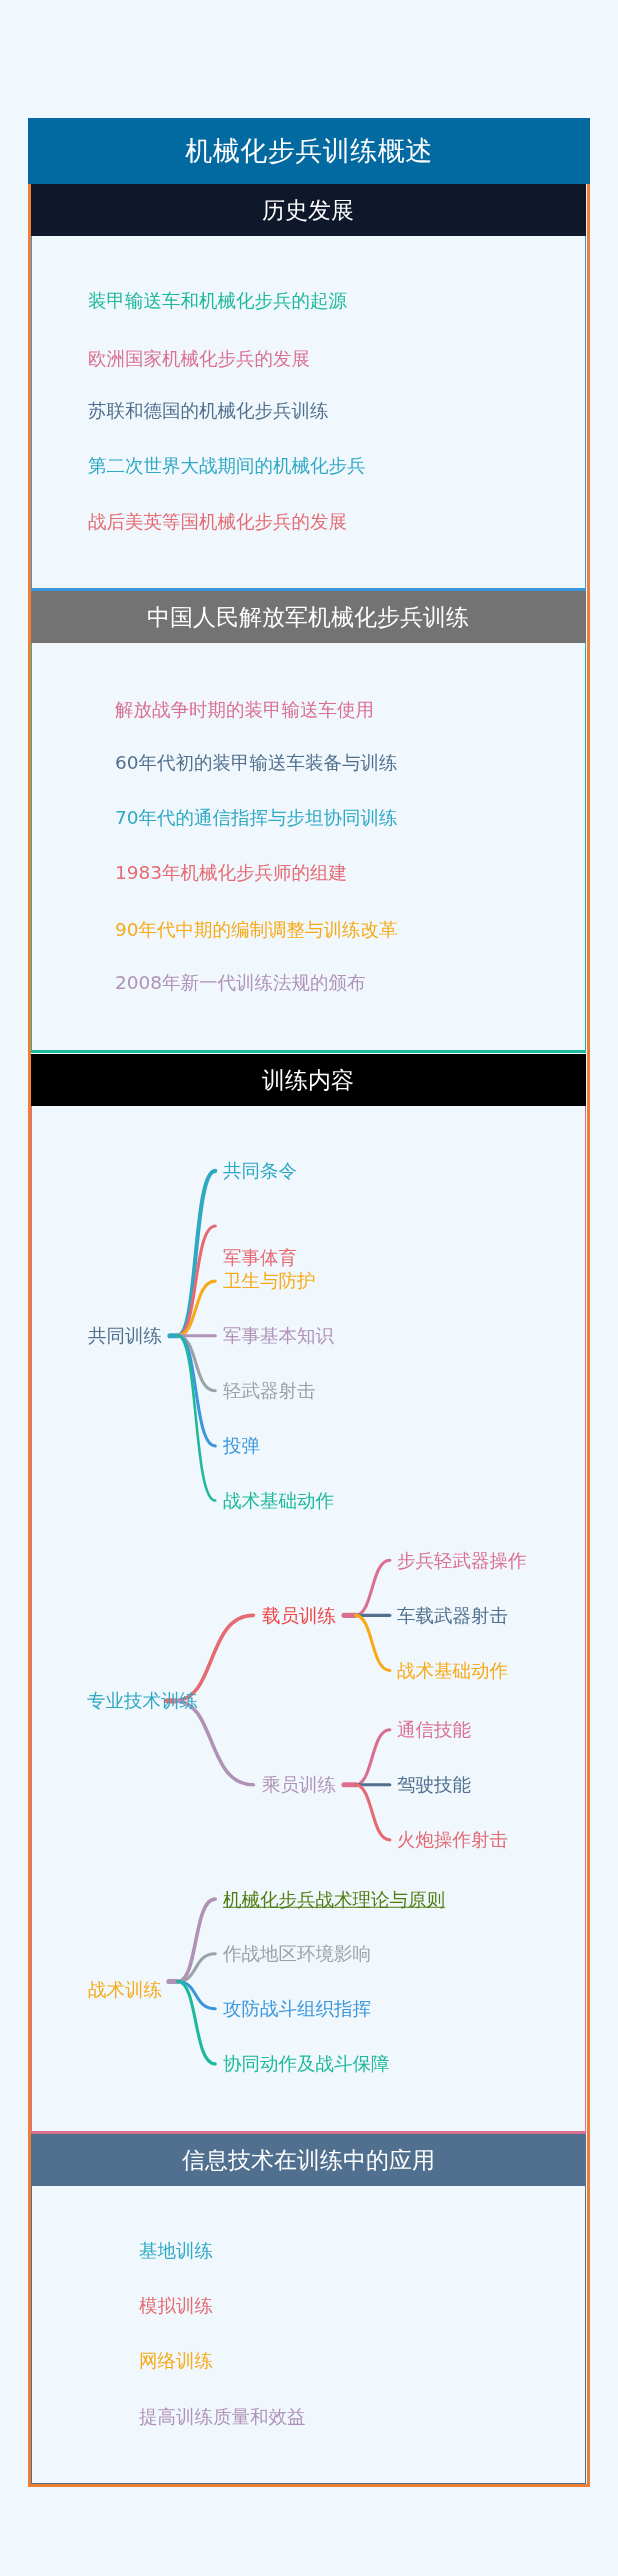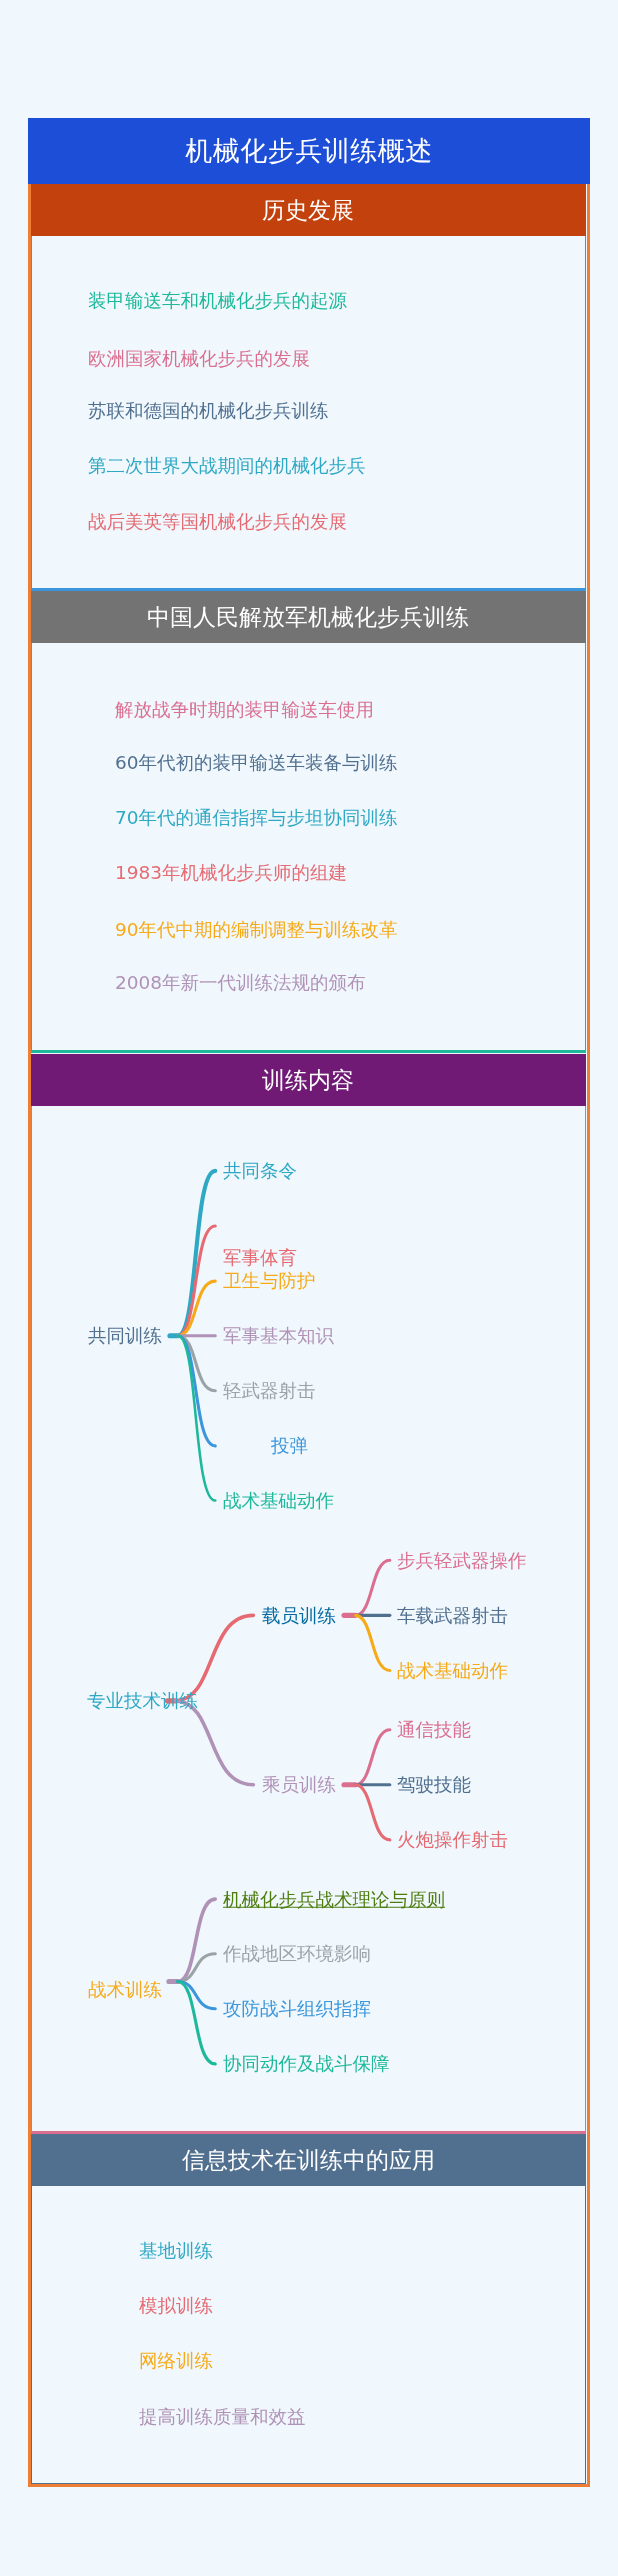--- a/index.html
+++ b/index.html
@@ -10,21 +10,21 @@
     overflow: hidden;
   }
   .frame {
     position: absolute; left: 28px; top: 118px; width: 562px; height: 2369px;
     background: #f0f8fe;
     box-sizing: border-box;
     border-left: 3.1px solid #ef7e35; border-right: 3.1px solid #ef7e35; border-bottom: 3.6px solid #ef7e35;
   }
   .title-bar {
     position: absolute; left: 28px; top: 118px; width: 562px; height: 66px;
-    background: #1d4ed8; color: #fff;
+    background: #0369a1; color: #fff;
     display: flex; align-items: center; justify-content: center;
     font-size: 27px; letter-spacing: 0.5px;
   }
   .section {
     position: absolute; left: 31px; width: 555px; box-sizing: border-box;
     border-left: 1.5px solid; border-right: 1.5px solid; border-bottom: 3.1px solid;
   }
   .section-header {
     position: absolute; left: -1.5px; top: 0; width: 555px; height: 52px;
     display: flex; align-items: center; justify-content: center;
@@ -40,40 +40,40 @@
   }
   svg.mm { position: absolute; left: 0; top: 0; overflow: visible; pointer-events: none; }
 </style>
 </head>
 <body>
 
 <div class="frame"></div>
 <div class="title-bar">机械化步兵训练概述</div>
 
 <div class="section" style="top:184px;height:407px;border-color:#3b96db;">
-  <div class="section-header" style="background:#c2410c;text-align:center;">历史发展</div>
+  <div class="section-header" style="background:#0f172a;text-align:center;">历史发展</div>
 </div>
 <div class="list-item" style="left:88px;top:301px;color:#1eb89a;">装甲输送车和机械化步兵的起源</div>
 <div class="list-item" style="left:88px;top:359px;color:#db6f90;">欧洲国家机械化步兵的发展</div>
 <div class="list-item" style="left:88px;top:411px;color:#51708f;">苏联和德国的机械化步兵训练</div>
 <div class="list-item" style="left:88px;top:466px;color:#2fa8c4;">第二次世界大战期间的机械化步兵</div>
 <div class="list-item" style="left:88px;top:522px;color:#e66a72;">战后美英等国机械化步兵的发展</div>
 
 <div class="section" style="top:591px;height:462px;border-color:#1eb89a;">
   <div class="section-header" style="background:#737373;font-family:Liberation Serif, serif;">中国人民解放军机械化步兵训练</div>
 </div>
 <div class="list-item" style="left:115px;top:710px;color:#db6f90;">解放战争时期的装甲输送车使用</div>
 <div class="list-item" style="left:115px;top:763px;color:#51708f;">60年代初的装甲输送车装备与训练</div>
 <div class="list-item" style="left:115px;top:818px;color:#2fa8c4;">70年代的通信指挥与步坦协同训练</div>
 <div class="list-item" style="left:115px;top:873px;color:#e66a72;">1983年机械化步兵师的组建</div>
 <div class="list-item" style="left:115px;top:930px;color:#f7aa17;">90年代中期的编制调整与训练改革</div>
 <div class="list-item" style="left:115px;top:983px;color:#b092b6;">2008年新一代训练法规的颁布</div>
 
 <div class="section" style="top:1054px;height:1080px;border-color:#db6f90;">
-  <div class="section-header" style="background:#701a75;font-family:Liberation Serif, serif;">训练内容</div>
+  <div class="section-header" style="background:#000000;font-family:Liberation Serif, serif;">训练内容</div>
 </div>
 
 <svg class="mm" width="618" height="2606" viewBox="0 0 1200 5059">
   <g fill="none" stroke-linecap="round">
 
     <line x1="330" y1="2593" x2="345" y2="2593" stroke="#2fa8c4" stroke-width="10"></line>
 
     <path d="M345 2593 C 385 2593, 375 2273, 418 2273" stroke="#2fa8c4" stroke-width="8"></path>
     <path d="M345 2593 C 385 2593, 375 2380, 418 2380" stroke="#e66a72" stroke-width="6"></path>
     <path d="M345 2593 C 385 2593, 375 2487, 418 2487" stroke="#f7aa17" stroke-width="6"></path>
@@ -103,25 +103,25 @@
     <path d="M345 3847 C 385 3847, 375 4007, 418 4007" stroke="#1eb89a" stroke-width="6"></path>
   </g>
 </svg>
 
 <div class="node" style="left:88px;top:1336px;color:#51708f;">共同训练</div>
 <div class="node" style="left:223px;top:1171px;color:#2fa8c4;">共同条令</div>
 <div class="node" style="left:223px;top:1226px;color:#e66a72;margin-top:32px;">军事体育</div>
 <div class="node" style="left:223px;top:1281px;color:#f7aa17;">卫生与防护</div>
 <div class="node" style="left:223px;top:1336px;color:#b092b6;">军事基本知识</div>
 <div class="node" style="left:223px;top:1391px;color:#9aa3a5;">轻武器射击</div>
-<div class="node" style="left:223px;top:1446px;color:#3b96db;margin-left:48px;">投弹</div>
+<div class="node" style="left:223px;top:1446px;color:#3b96db;">投弹</div>
 <div class="node" style="left:223px;top:1501px;color:#1eb89a;">战术基础动作</div>
 
 <div class="node" style="left:87px;top:1701px;color:#2fa8c4;">专业技术训练</div>
-<div class="node" style="left:262px;top:1616px;color:#0369a1;">载员训练</div>
+<div class="node" style="left:262px;top:1616px;color:#ef4444;">载员训练</div>
 <div class="node" style="left:397px;top:1561px;color:#db6f90;">步兵轻武器操作</div>
 <div class="node" style="left:397px;top:1616px;color:#51708f;">车载武器射击</div>
 <div class="node" style="left:397px;top:1671px;color:#f7aa17;">战术基础动作</div>
 <div class="node" style="left:262px;top:1785px;color:#b092b6;">乘员训练</div>
 <div class="node" style="left:397px;top:1730px;color:#db6f90;">通信技能</div>
 <div class="node" style="left:397px;top:1785px;color:#51708f;">驾驶技能</div>
 <div class="node" style="left:397px;top:1840px;color:#e66a72;">火炮操作射击</div>
 
 <div class="node" style="left:88px;top:1982px;color:#f7aa17;margin-top:8px;">战术训练</div>
 <div class="node" style="left:223px;top:1900px;color:#4d7c0f;text-decoration:underline;">机械化步兵战术理论与原则</div>

